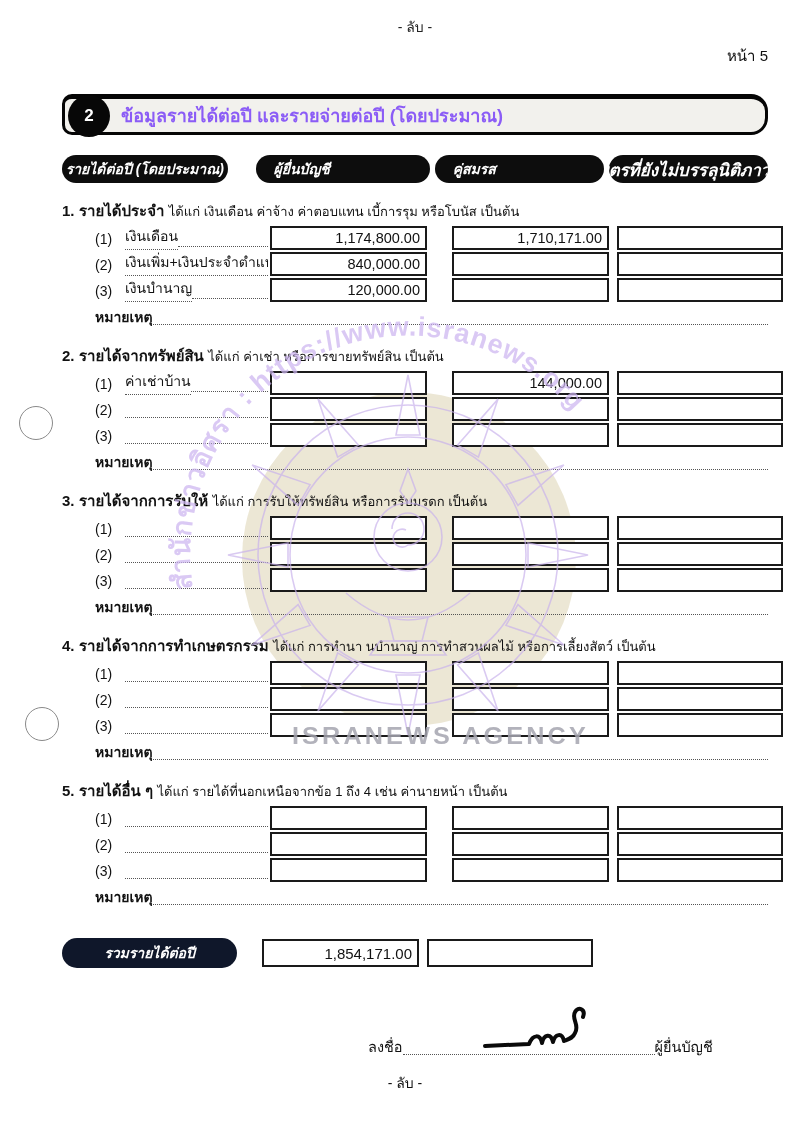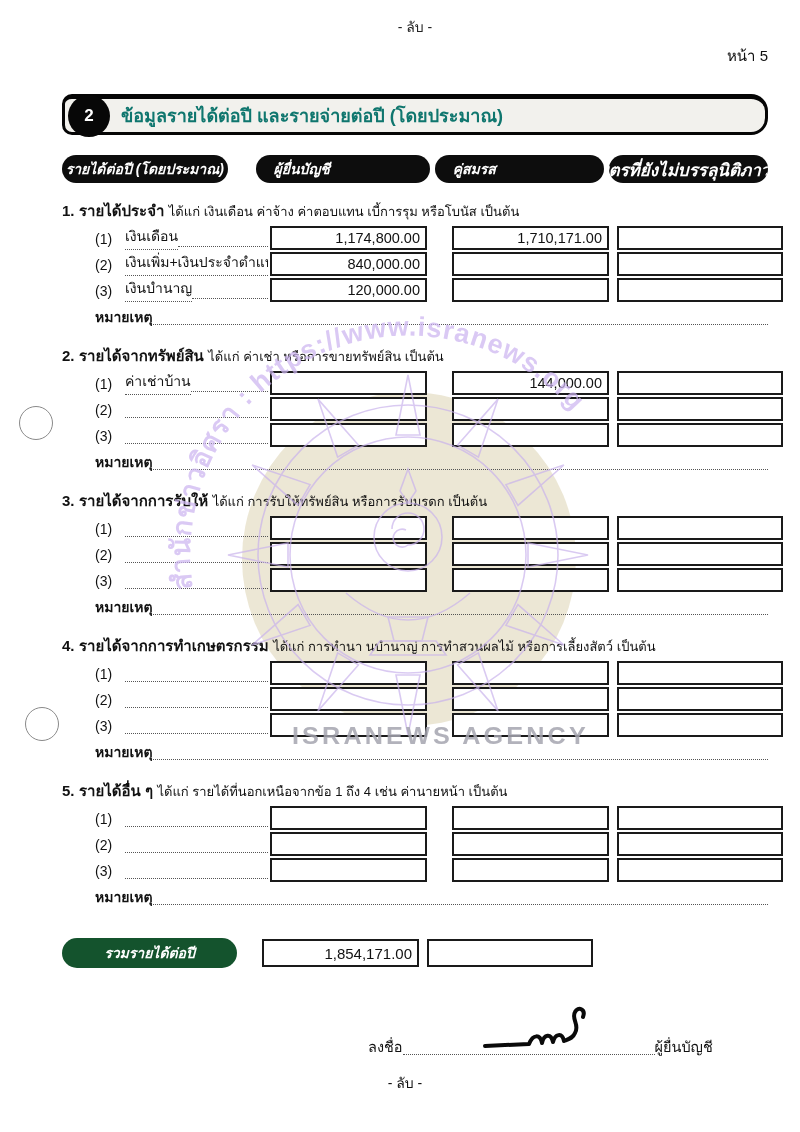--- a/index.html
+++ b/index.html
@@ -19,21 +19,21 @@
     background:#f2f1ed;
     border:3px solid #050505;border-top-width:5px;
     border-radius:10px 17px 17px 10px;
     display:flex;align-items:center;
   }
   .header-circle{
     position:absolute;left:3px;top:-4px;width:42px;height:42px;border-radius:50%;
     background:#070707;color:#fff;display:flex;align-items:center;justify-content:center;
     font-size:17px;font-weight:bold;
   }
-  .header-title{margin-left:56px;font-size:18px;font-weight:bold;color:#0f766e;}
+  .header-title{margin-left:56px;font-size:18px;font-weight:bold;color:#8b5cf6;}
 
   
   .badges{display:flex;margin-top:20px;height:28px;}
   .pill{
     background:#0d0d0d;color:#fff;border-radius:14px;height:28px;
     display:flex;align-items:center;font-weight:bold;font-size:14px;
     font-style:italic;white-space:nowrap;overflow:hidden;
   }
   .pill.center{justify-content:center;}
   .pill.left{padding-left:18px;}
@@ -59,21 +59,21 @@
   }
   .c1{width:157px;padding-left:25px;}
   .c2{width:157px;margin-left:25px;text-align:center;}
   .c3{width:166px;margin-left:8px;}
   .noteline{display:flex;align-items:flex-end;margin-left:33px;margin-top:8px;height:18px;}
   .noteline .ntext{font-size:14px;font-weight:bold;flex:none;}
 
   
   .total-row{display:flex;align-items:center;margin-top:30px;height:30px;}
   .total-pill{
-    width:175px;height:30px;border-radius:15px;background:#14532d;color:#fff;
+    width:175px;height:30px;border-radius:15px;background:#0f172a;color:#fff;
     display:flex;align-items:center;justify-content:center;
     font-weight:bold;font-size:14px;font-style:italic;flex:none;
   }
   .total-row .fbox{height:28px;font-size:15px;}
   .total-row .c1{margin-left:33px;}
 
   
   .sig-row{margin-top:66px;margin-left:306px;display:flex;align-items:flex-end;height:24px;position:relative;}
   .sig-row .stext{font-size:14.5px;flex:none;}
   .sig-dots{width:252px;border-bottom:1.5px dotted #555;margin-bottom:3px;position:relative;}

